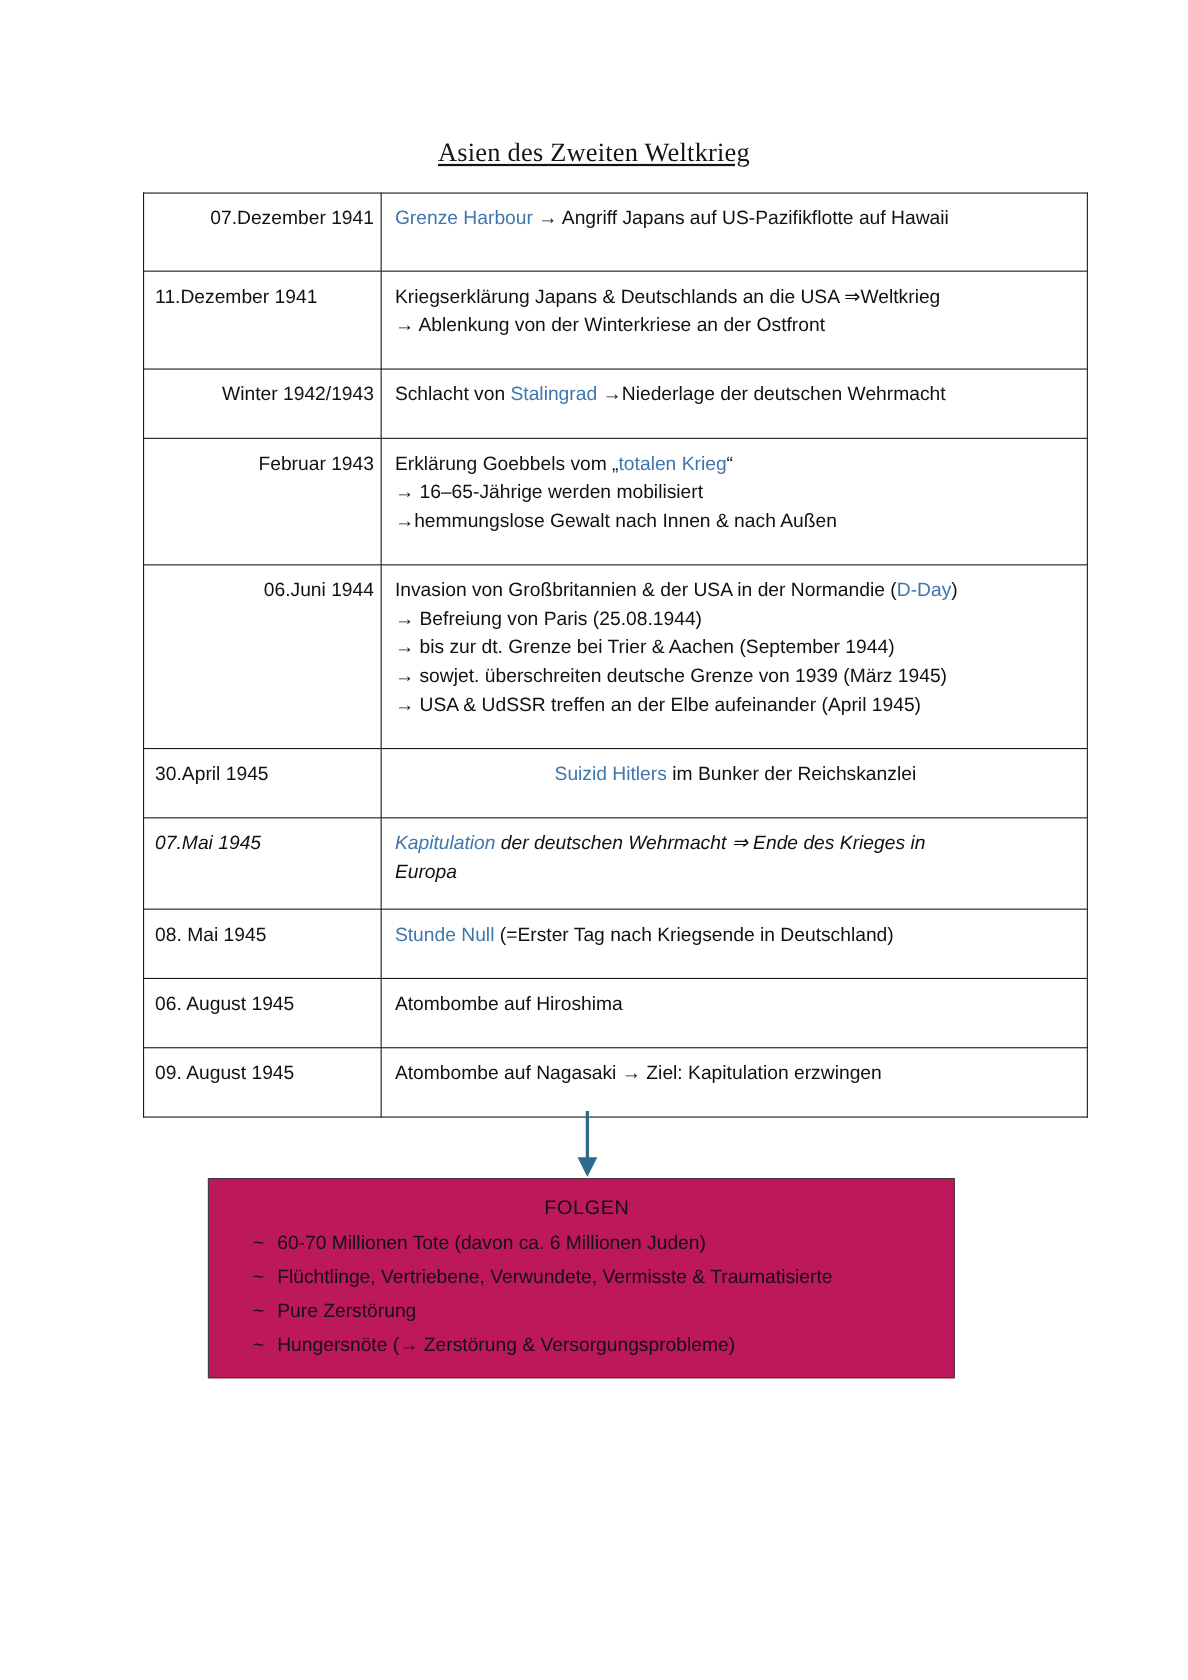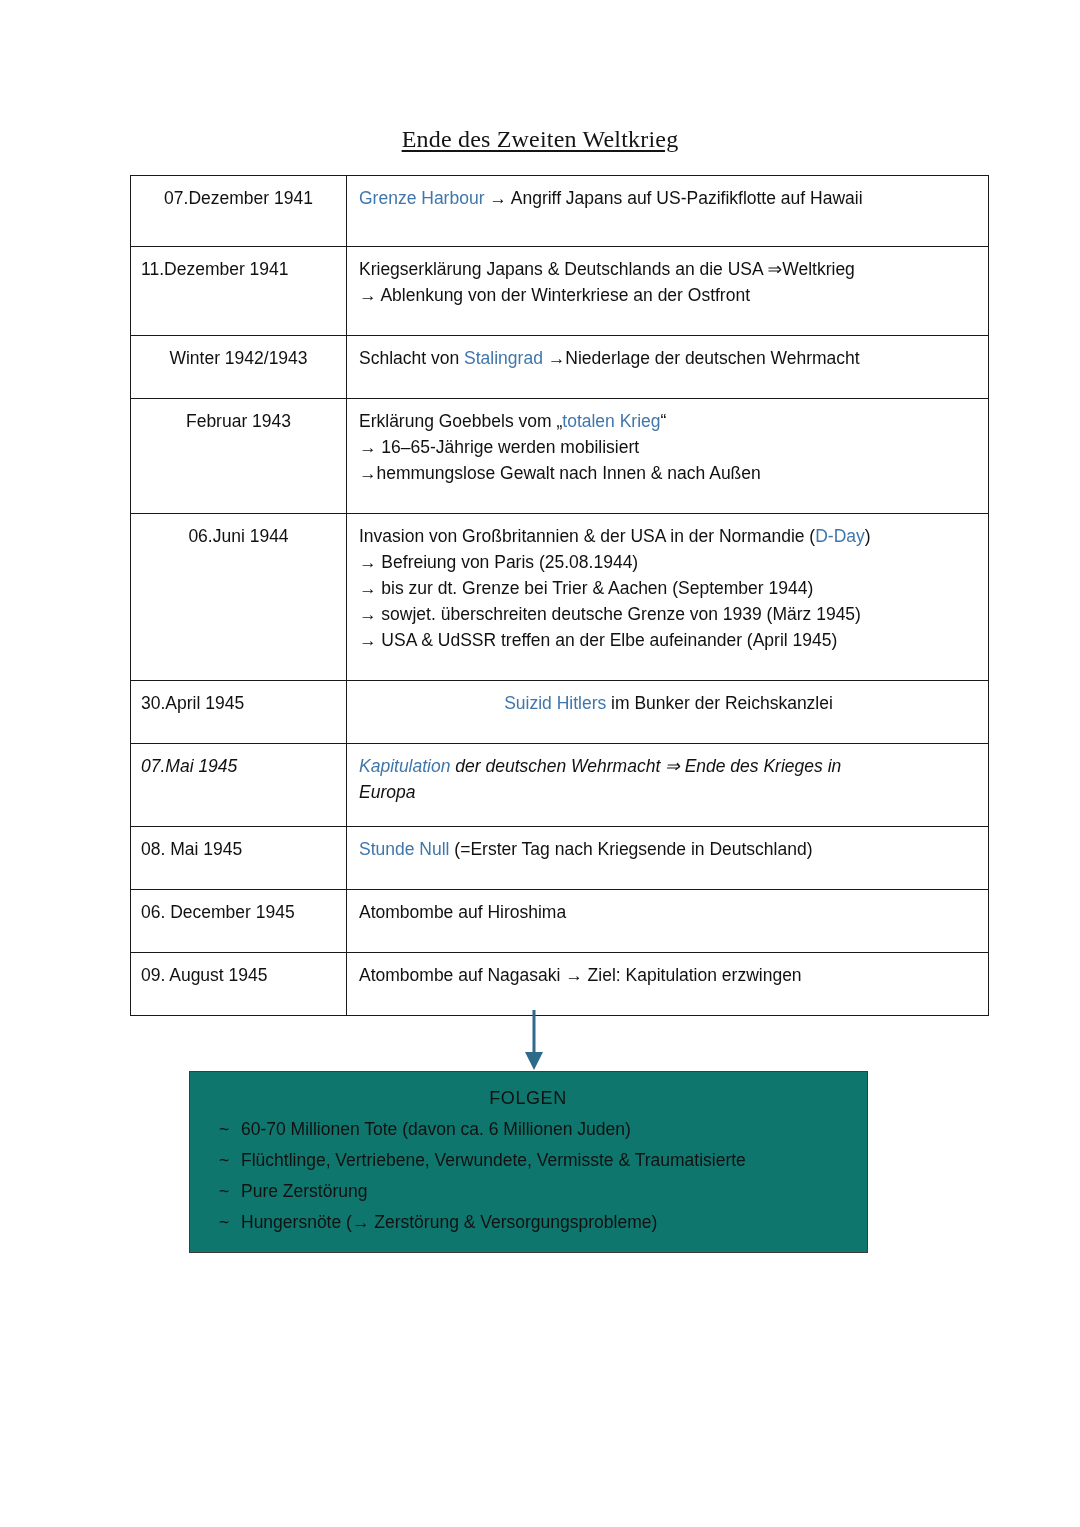--- a/index.html
+++ b/index.html
@@ -57,21 +57,21 @@
     font-size: 17.5px;
     line-height: 26px;
     color: #111111;
   }
   .timeline-table td.date-cell {
     width: 203px;
     padding-left: 6px;
     padding-right: 6px;
     white-space: nowrap;
   }
-  .timeline-table td.date-cell.center { text-align: center; }
+  .timeline-table td.date-cell.center { text-align: right; }
   .timeline-table td.date-cell.left   { text-align: left; padding-left: 10px; }
 
   .timeline-table td.desc-cell {
     width: 619px;
     padding-left: 12px;
   }
   .desc-line { display: block; white-space: nowrap; }
   .blue { color: #3f76ab; }
 
   
@@ -97,23 +97,23 @@
   }
 
   
   .folgen-box {
     position: absolute;
     left: 189px;
     top: 1071px;
     width: 679px;
     min-height: 172px;
     border: 1.6px solid #3c3c3c;
-    background: #0f766e;
+    background: #be185d;
     box-sizing: border-box;
-    padding: 12px 18px 14px 17px;
+    padding: 12px 18px 14px 28px;
   }
   .folgen-heading {
     text-align: center;
     font-size: 18px;
     line-height: 28px;
     letter-spacing: 0.6px;
     color: #111111;
     margin-bottom: 2px;
   }
   .folgen-list {
@@ -134,21 +134,21 @@
     left: 12px;
     top: 0;
   }
 </style>
 </head>
 <body>
 
 <div class="page">
 
   <div class="doc-title">
-    <span class="u">Ende des Zweiten Weltkrieg</span>
+    <span class="u">Asien des Zweiten Weltkrieg</span>
   </div>
 
   <table class="timeline-table">
     <tbody>
         <tr class="r1">
           <td class="date-cell center">07.Dezember 1941</td>
           <td class="desc-cell">
             <span class="desc-line"><span class="blue">Grenze Harbour</span><span> → Angriff Japans auf US-Pazifikflotte auf Hawaii</span></span>
           </td>
         </tr>
@@ -196,21 +196,21 @@
             <span class="desc-line"><span>Europa</span></span>
           </td>
         </tr>
         <tr class="r8">
           <td class="date-cell left">08. Mai 1945</td>
           <td class="desc-cell">
             <span class="desc-line"><span class="blue">Stunde Null</span><span> (=Erster Tag nach Kriegsende in Deutschland)</span></span>
           </td>
         </tr>
         <tr class="r9">
-          <td class="date-cell left">06. December 1945</td>
+          <td class="date-cell left">06. August 1945</td>
           <td class="desc-cell">
             <span class="desc-line"><span>Atombombe auf Hiroshima</span></span>
           </td>
         </tr>
         <tr class="r10">
           <td class="date-cell left">09. August 1945</td>
           <td class="desc-cell">
             <span class="desc-line"><span>Atombombe auf Nagasaki →  Ziel: Kapitulation erzwingen</span></span>
           </td>
         </tr>

